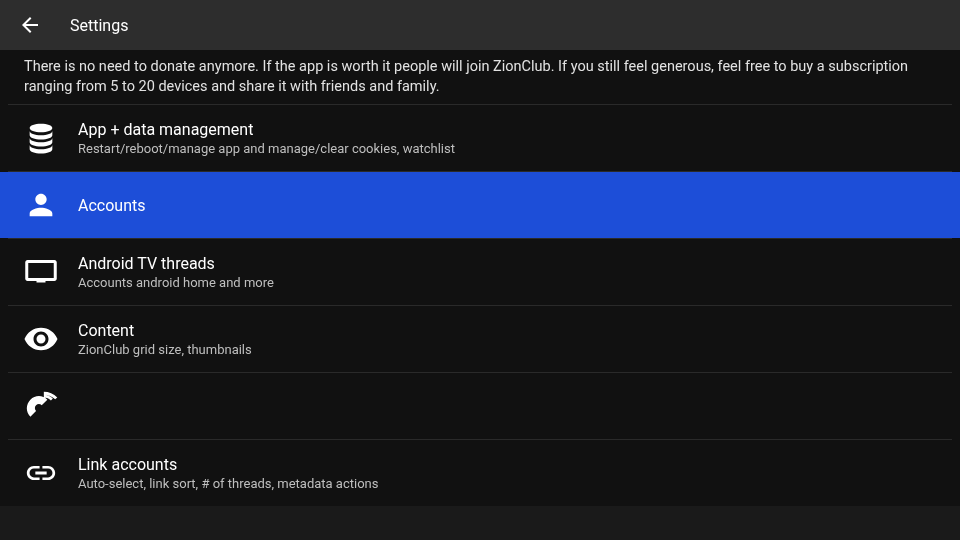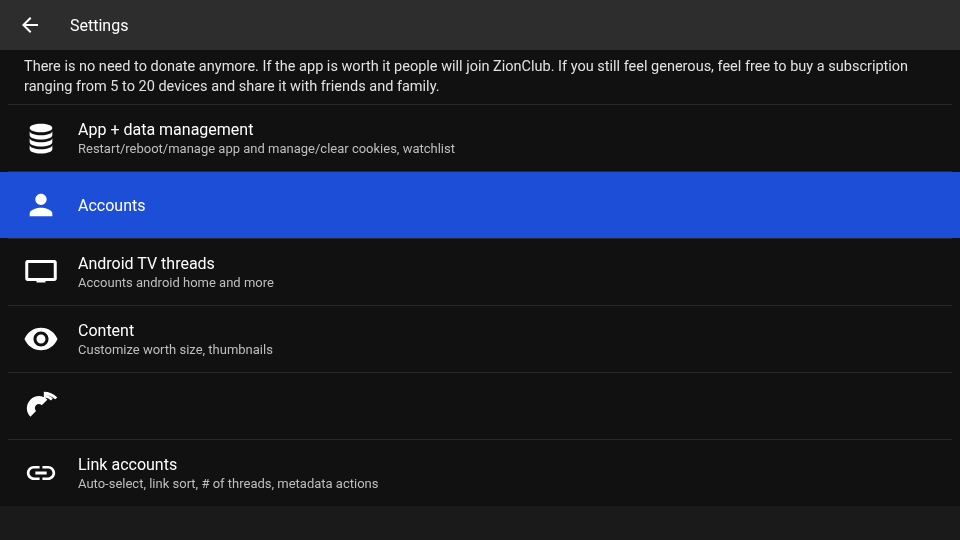--- a/index.html
+++ b/index.html
@@ -144,21 +144,21 @@
   <div class="divider"></div>
 
   <div class="item">
     <div class="item-icon">
       <svg width="36" height="36" viewBox="0 0 24 24">
           <path d="M12 4.5C7 4.5 2.73 7.61 1 12c1.73 4.39 6 7.5 11 7.5s9.27-3.11 11-7.5c-1.73-4.39-6-7.5-11-7.5zM12 17c-2.76 0-5-2.24-5-5s2.24-5 5-5 5 2.24 5 5-2.24 5-5 5zm0-8c-1.66 0-3 1.34-3 3s1.34 3 3 3 3-1.34 3-3-1.34-3-3-3z"></path>
         </svg>
     </div>
     <div class="item-text">
       <div class="item-title">Content</div>
-      <div class="item-subtitle">Customize worth size, thumbnails</div>
+      <div class="item-subtitle">ZionClub grid size, thumbnails</div>
     </div>
   </div>
 
   <div class="divider"></div>
 
   <div class="item">
     <div class="item-icon">
       <svg width="34" height="34" viewBox="0 0 24 24">
           <path d="M4.5 19.5l4-4c-1.1-1.1-1.1-2.9 0-4s2.9-1.1 4 0l4-4c-3.3-3.3-8.7-3.3-12 0s-3.3 8.7 0 12zM14 6c2 0 3.7 0.8 5 2.1l1.4-1.4C18.7 4.9 16.5 4 14 4V6zm0-4v2c3.1 0 5.9 1.2 8 3.3L23.5 6C21 3.4 17.6 2 14 2z"></path>
         </svg>

